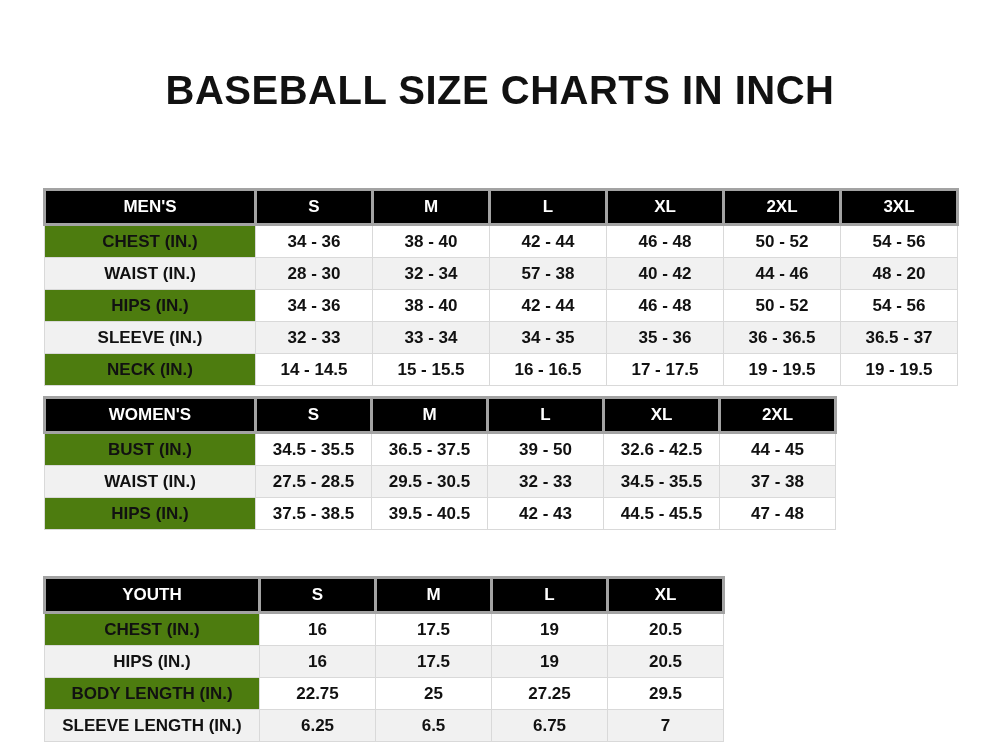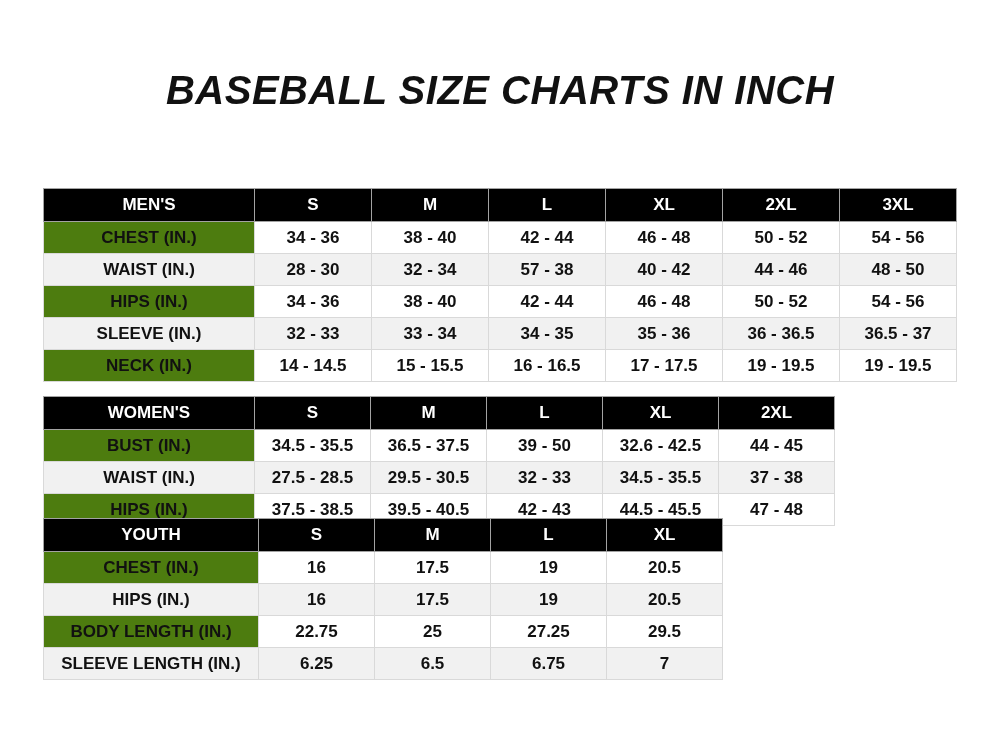--- a/index.html
+++ b/index.html
@@ -23,21 +23,20 @@
   #title {
     position: absolute;
     left: 0;
     top: 68px;
     width: 1000px;
     text-align: center;
     font-size: 40px;
     font-weight: bold;
     letter-spacing: 0.5px;
     color: #111111;
-    font-style: italic;
   }
 
   .chart {
     position: absolute;
     border-collapse: collapse;
     table-layout: fixed;
     font-size: 17px;
   }
   .chart td, .chart th {
     border: 1px solid #d9d9d9;
@@ -45,21 +44,21 @@
     font-weight: bold;
     padding: 0;
     height: 31px;
     line-height: 31px;
     white-space: nowrap;
     color: #111111;
   }
   .chart thead th {
     background: #000000;
     color: #ffffff;
-    border: 1px solid #a3a3a3;
+    border: 3px solid #a3a3a3;
     height: 32px;
     line-height: 32px;
     font-size: 17px;
   }
   .chart thead th.rowhead {
     text-align: center;
   }
   .chart tbody td.rowhead {
     text-align: center;
     background: #4d7c0f;
@@ -75,21 +74,21 @@
   #mens-chart { left: 43px; top: 188px; width: 912px; }
   #mens-chart col.c0 { width: 211px; }
   #mens-chart col.cx { width: 117px; }
 
   
   #womens-chart { left: 43px; top: 396px; width: 732px; }
   #womens-chart col.c0 { width: 211px; }
   #womens-chart col.cx { width: 116px; }
 
   
-  #youth-chart { left: 43px; top: 518px; width: 680px; }
+  #youth-chart { left: 43px; top: 576px; width: 680px; }
   #youth-chart col.c0 { width: 215px; }
   #youth-chart col.cx { width: 116px; }
 
   .chart.youth tbody td.rowhead { text-align: center; }
 </style>
 </head>
 <body>
 
 <div id="page">
 
@@ -126,21 +125,21 @@
         <td>50 - 52</td>
         <td>54 - 56</td>
       </tr>
       <tr class="alt">
         <td class="rowhead">WAIST (IN.)</td>
         <td>28 - 30</td>
         <td>32 - 34</td>
         <td>57 - 38</td>
         <td>40 - 42</td>
         <td>44 - 46</td>
-        <td>48 - 50</td>
+        <td>48 - 20</td>
       </tr>
       <tr>
         <td class="rowhead">HIPS (IN.)</td>
         <td>34 - 36</td>
         <td>38 - 40</td>
         <td>42 - 44</td>
         <td>46 - 48</td>
         <td>50 - 52</td>
         <td>54 - 56</td>
       </tr>

